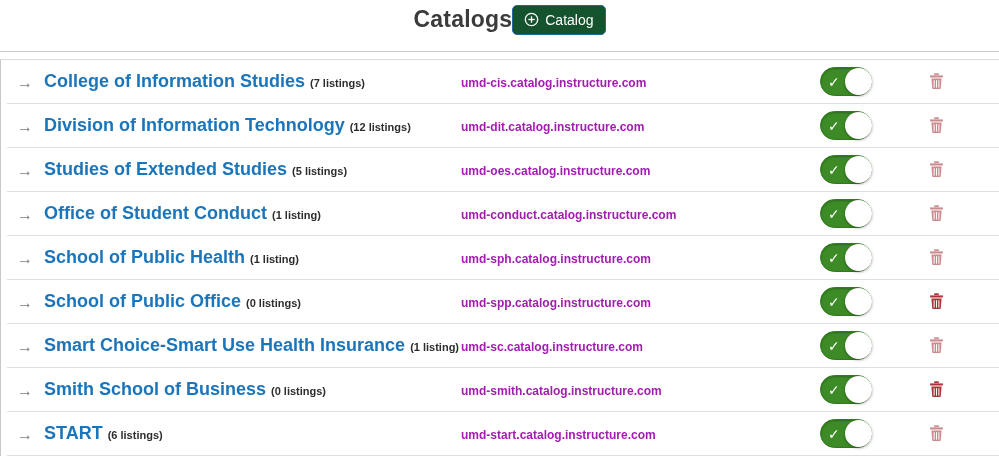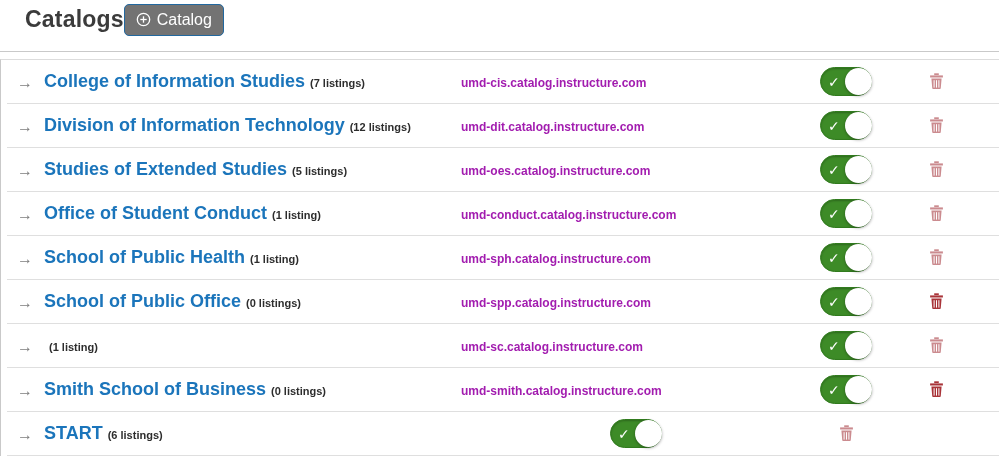--- a/index.html
+++ b/index.html
@@ -8,40 +8,40 @@
     background: #ffffff;
     font-family: "Liberation Sans", "DejaVu Sans", sans-serif;
     color: #333;
   }
 
   
   .header {
     height: 52px;
     display: flex;
     align-items: center;
-    justify-content: flex-start;
+    justify-content: center;
     padding: 0 5px 0 25px;
     border-bottom: 1px solid #c9c9c9;
   }
   .page-title {
     font-size: 23px;
     font-weight: bold;
     color: #3b3b3b;
     letter-spacing: 0.2px;
     margin-top: -12px;
   }
   .add-btn {
     display: inline-flex;
     align-items: center;
     gap: 6px;
-    background: #737373;
+    background: #14532d;
     border: 1px solid #22689f;
     border-radius: 5px;
     color: #fff;
-    font-size: 16px;
+    font-size: 14px;
     padding: 6px 11px;
     cursor: pointer;
     margin-top: -12px;
     font-family: inherit;
   }
   .add-btn svg { display: block; }
 
   
   .table {
     margin-top: 7px;
@@ -321,20 +321,21 @@
             <line x1="9.9" y1="7.2" x2="9.9" y2="14.6"></line>
           </g>
         </svg>
       </span>
     </div>
   </div>
 
   <div class="row">
     <div class="name-cell">
       <span class="arrow">→</span>
+      <a class="name">Smart Choice-Smart Use Health Insurance</a>
       <span class="count">(1 listing)</span>
     </div>
     <div class="domain-cell">
       <a class="domain">umd-sc.catalog.instructure.com</a>
     </div>
     <div class="toggle-cell">
       <div class="toggle">
         <span class="check">✓</span>
         <span class="knob"></span>
       </div>
@@ -385,20 +386,23 @@
       </span>
     </div>
   </div>
 
   <div class="row">
     <div class="name-cell">
       <span class="arrow">→</span>
       <a class="name">START</a>
       <span class="count">(6 listings)</span>
     </div>
+    <div class="domain-cell">
+      <a class="domain">umd-start.catalog.instructure.com</a>
+    </div>
     <div class="toggle-cell">
       <div class="toggle">
         <span class="check">✓</span>
         <span class="knob"></span>
       </div>
     </div>
     <div class="trash-cell">
       <span class="trash muted">
         <svg width="15" height="17" viewBox="0 0 15 17" fill="currentColor">
           <path d="M5.2 0.3 h4.6 v1.8 h-4.6 z"></path>

